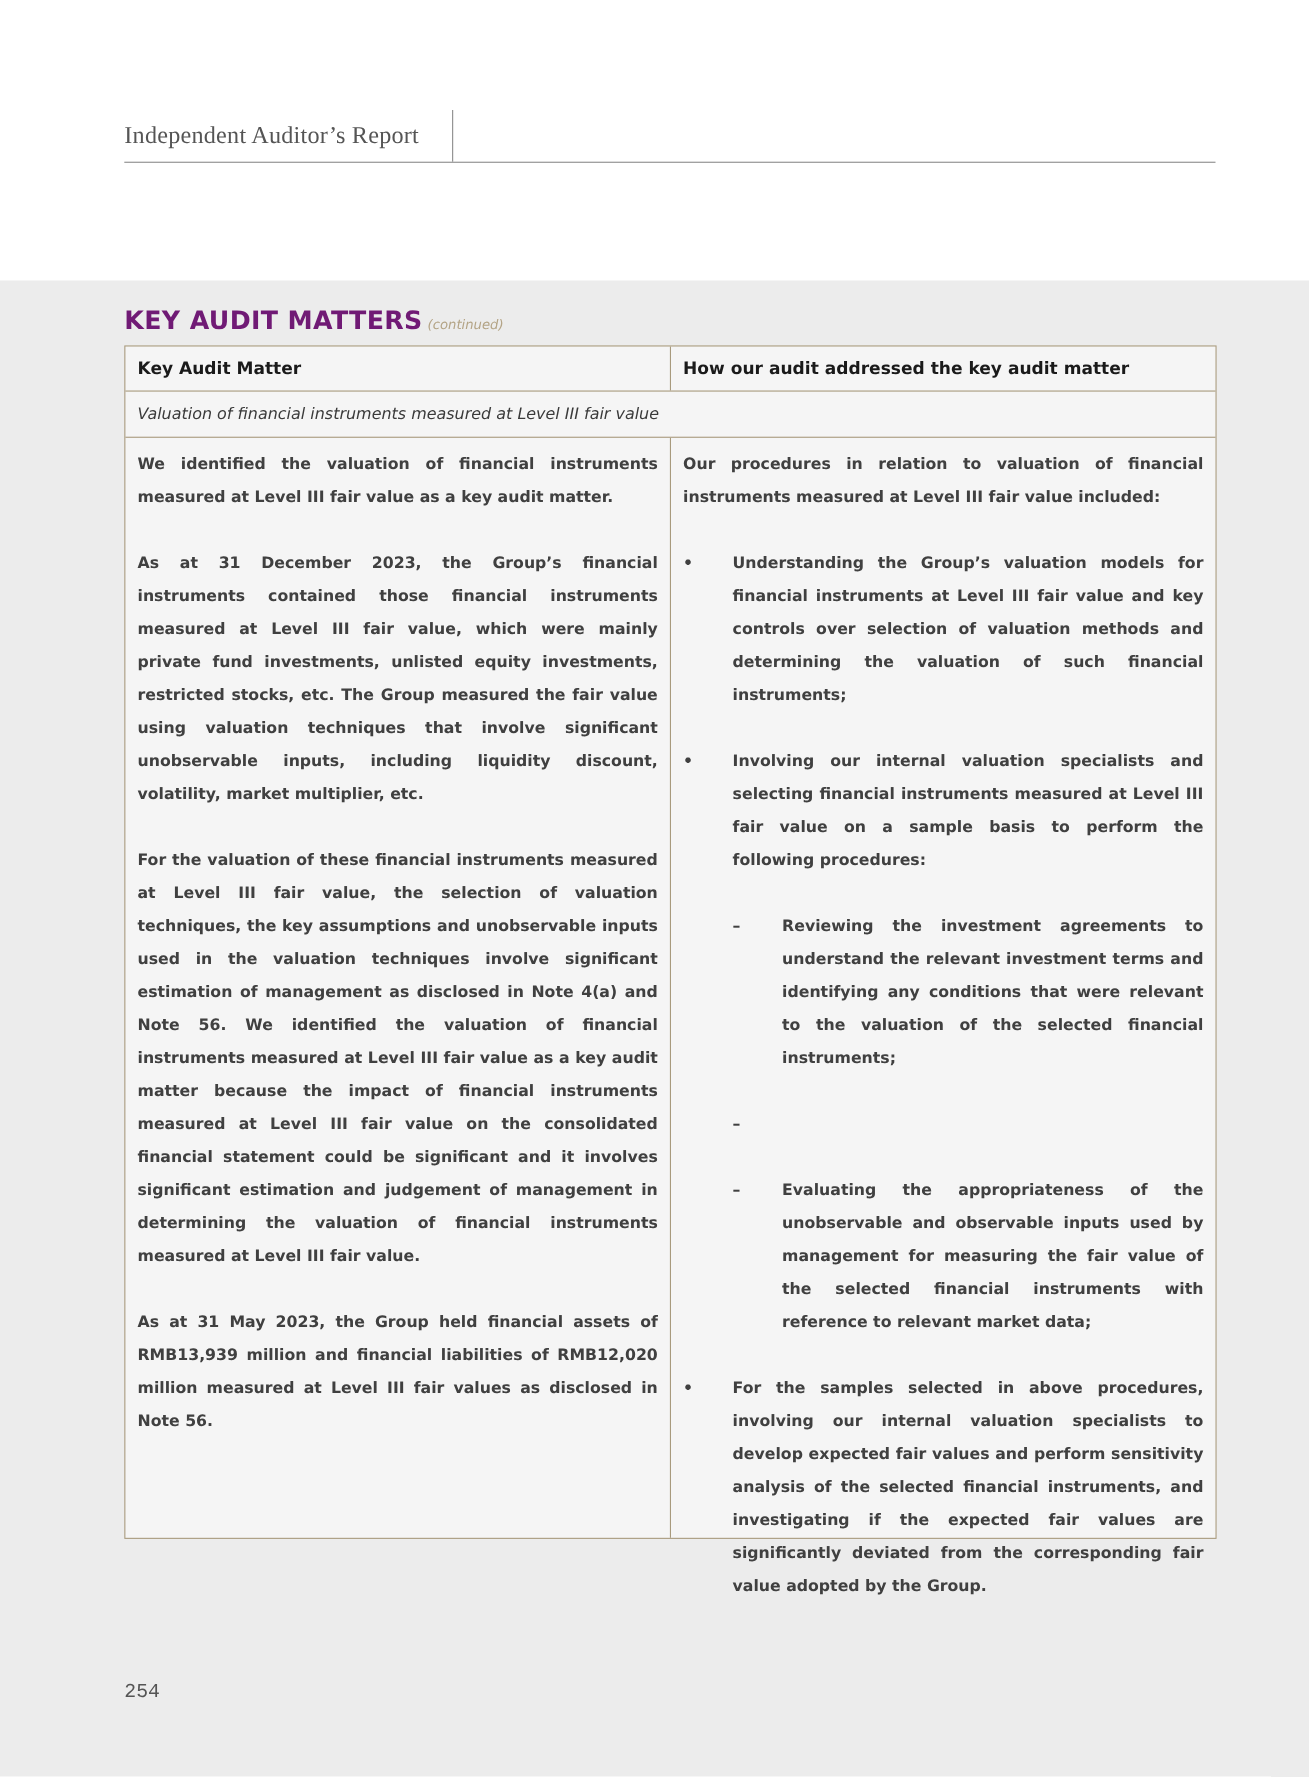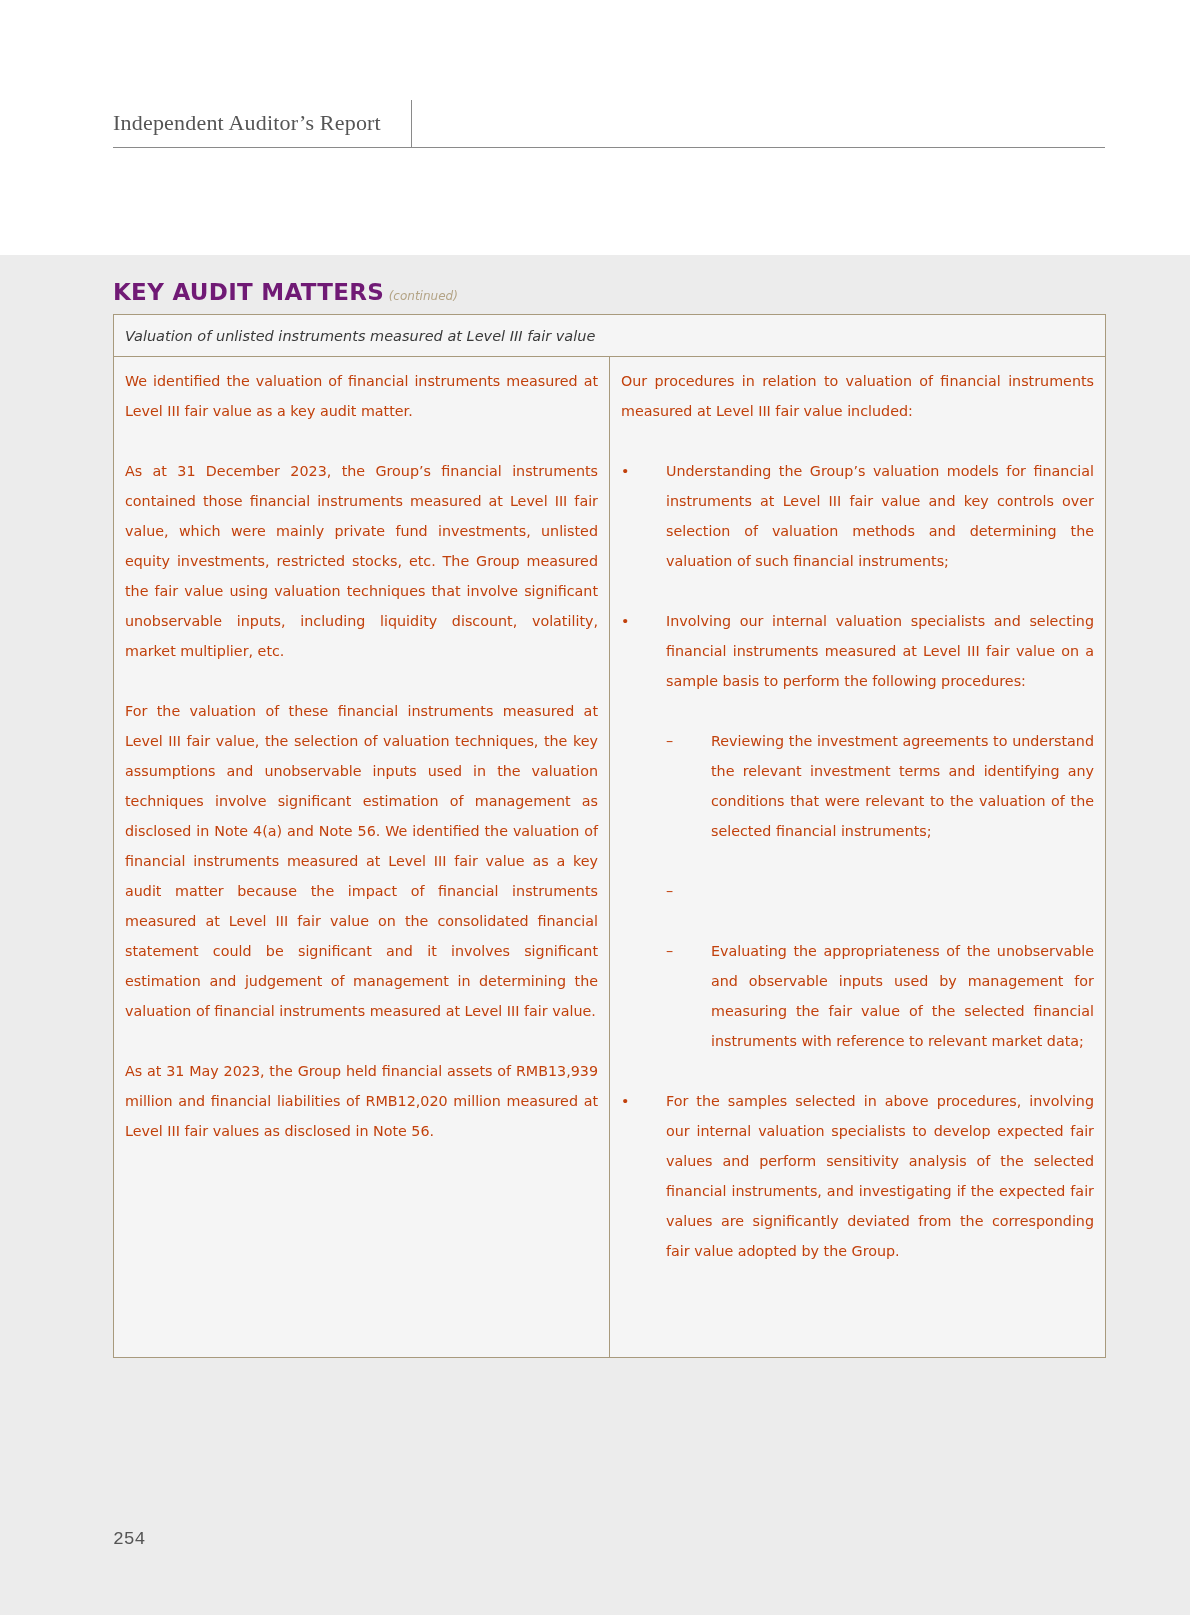--- a/index.html
+++ b/index.html
@@ -55,23 +55,23 @@
     .row:last-child { border-bottom: none; }
     .cell { box-sizing: border-box; }
     .col-left { width: 496px; border-right: 1px solid #a89a7d; padding: 0 11px; }
     .col-right { flex: 1; padding: 0 11px; }
     .hdr { height: 40px; display: flex; align-items: center;
       font-family: "DejaVu Sans", sans-serif; font-weight: bold; font-size: 15.5px; color: #1a1a1a; }
     .subhdr-row { height: 41px; align-items: center; padding: 0 11px;
       font-family: "DejaVu Sans", sans-serif; font-style: italic; font-size: 14.5px; color: #3a3a3a; }
     .body-text {
       font-family: "DejaVu Sans", sans-serif;
-      font-size: 14.3px; line-height: 30px; color: #c2410c;
+      font-size: 14.3px; line-height: 30px; color: #404040;
       text-align: justify;
-      font-weight: 400;
+      font-weight: 700;
     }
     .col-left.content, .col-right.content { padding-top: 9px; padding-bottom: 0; }
     .para { margin: 0 0 30px 0; }
     .para:last-child { margin-bottom: 0; }
     .bullet { display: flex; margin: 0 0 30px 0; }
     .bullet .mark { width: 45px; flex: none; text-align: left; padding-left: 0; }
     .bullet .txt { flex: 1; }
     .sub-list { margin: 0 0 30px 45px; }
     .sub-item { display: flex; margin: 0 0 30px 0; }
     .sub-item:last-child { margin-bottom: 0; }
@@ -95,22 +95,26 @@
   <div class="vbar"></div>
   <div class="hline"></div>
 </div>
 
 <div class="section-title">
   <span class="main">KEY AUDIT MATTERS</span>
   <span class="cont">(continued)</span>
 </div>
 
 <div class="kam-table">
+  <div class="row">
+    <div class="cell col-left hdr">Key Audit Matter</div>
+    <div class="cell col-right hdr">How our audit addressed the key audit matter</div>
+  </div>
   <div class="row subhdr-row">
-    <span>Valuation of unlisted instruments measured at Level III fair value</span>
+    <span>Valuation of financial instruments measured at Level III fair value</span>
   </div>
   <div class="row" style="height: 1000px;">
     <div class="cell col-left content body-text">
       <p class="para">We identified the valuation of financial instruments measured at Level III fair value as a key audit matter.</p>
       <p class="para">As at 31 December 2023, the Group’s financial instruments contained those financial instruments measured at Level III fair value, which were mainly private fund investments, unlisted equity investments, restricted stocks, etc. The Group measured the fair value using valuation techniques that involve significant unobservable inputs, including liquidity discount, volatility, market multiplier, etc.</p>
       <p class="para">For the valuation of these financial instruments measured at Level III fair value, the selection of valuation techniques, the key assumptions and unobservable inputs used in the valuation techniques involve significant estimation of management as disclosed in Note 4(a) and Note 56. We identified the valuation of financial instruments measured at Level III fair value as a key audit matter because the impact of financial instruments measured at Level III fair value on the consolidated financial statement could be significant and it involves significant estimation and judgement of management in determining the valuation of financial instruments measured at Level III fair value.</p>
       <p class="para">As at 31 May 2023, the Group held financial assets of RMB13,939 million and financial liabilities of RMB12,020 million measured at Level III fair values as disclosed in Note 56.</p>
     </div>
     <div class="cell col-right content body-text">
       <p class="para">Our procedures in relation to valuation of financial instruments measured at Level III fair value included:</p>

